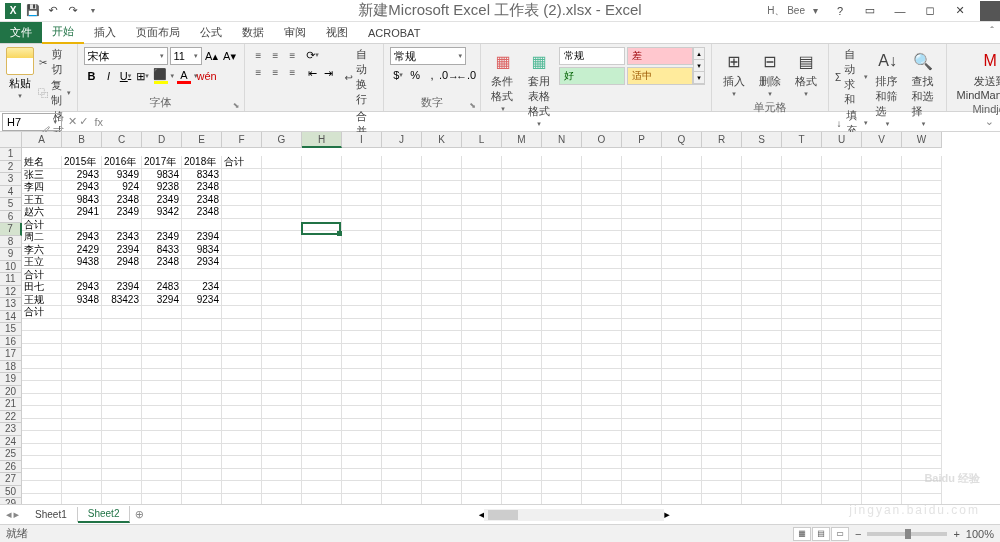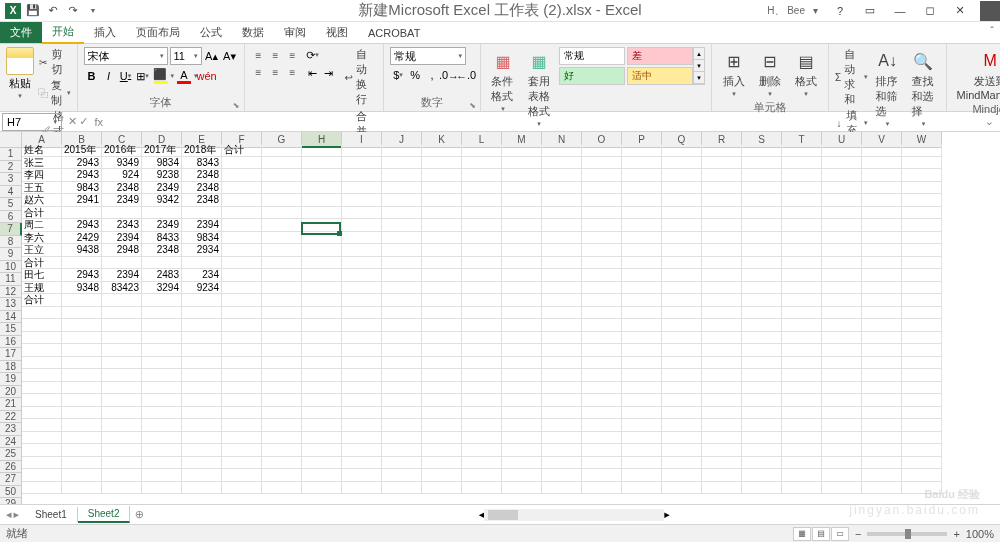--- a/index.html
+++ b/index.html
@@ -62,41 +62,41 @@
 .formula-bar{flex:1}
 .expand-fb{padding:0 6px;color:#888}
 .grid-area{position:relative;height:372px;overflow:hidden;background:#fff}
 .corner{position:absolute;left:0;top:0;width:22px;height:16px;background:#f0f0f0;border-right:1px solid #ccc;border-bottom:1px solid #ccc}
 .col-headers{position:absolute;left:22px;top:0;height:16px;display:flex}
 .col-h{width:40px;height:16px;background:#f0f0f0;border-right:1px solid #ccc;border-bottom:1px solid #ccc;text-align:center;color:#555;line-height:16px;font-size:10px}
 .col-h.sel{background:#d5e3cf;border-bottom:2px solid #217346}
 .row-headers{position:absolute;left:0;top:16px;display:flex;flex-direction:column}
 .row-h{width:22px;height:12.5px;background:#f0f0f0;border-right:1px solid #ccc;border-bottom:1px solid #ccc;text-align:center;color:#555;line-height:12px;font-size:10px}
 .row-h.sel{background:#d5e3cf;border-right:2px solid #217346}
-.cells{position:absolute;left:22px;top:12px}
+.cells{position:absolute;left:22px;top:24px}
 .row{display:flex;height:12.5px}
 .cell{width:40px;height:12.5px;border-right:1px solid #e0e0e0;border-bottom:1px solid #e0e0e0;padding:0 2px;line-height:12px;font-size:10px;color:#000;overflow:hidden;white-space:nowrap}
 .cell.num{text-align:right}
 .sel-box{position:absolute;border:2px solid #217346;pointer-events:none}
 .sel-handle{position:absolute;right:-3px;bottom:-3px;width:5px;height:5px;background:#217346}
 .sheet-tabs{height:20px;background:#fff;border-top:1px solid #d4d4d4;display:flex;align-items:center}
 .sheet-nav{display:flex;gap:2px;padding:0 6px;color:#888}
 .sheet-tab{padding:2px 10px;border-right:1px solid #ccc;font-size:10px;color:#444}
 .sheet-tab.active{background:#fff;border-bottom:2px solid #217346;color:#217346}
 .sheet-add{width:18px;text-align:center;color:#888}
 .hscroll{flex:1;display:flex;justify-content:center;align-items:center}
 .hscroll-track{width:180px;height:12px;background:#f0f0f0;display:flex;align-items:center}
 .hscroll-thumb{width:30px;height:10px;background:#cdcdcd;margin-left:4px}
 .statusbar{height:18px;background:#f1f1f1;border-top:1px solid #d4d4d4;display:flex;align-items:center;justify-content:space-between;padding:0 6px;font-size:10px;color:#555}
 .status-right{display:flex;align-items:center;gap:6px}
 .view-btns{display:flex;gap:1px}
 .view-btn{width:18px;height:14px;border:1px solid #ccc;background:#fff;display:flex;align-items:center;justify-content:center;font-size:8px}
 .zoom-slider{width:80px;height:4px;background:#ccc;position:relative}
 .zoom-thumb{position:absolute;left:38px;top:-3px;width:6px;height:10px;background:#888}
-.watermark{position:absolute;right:20px;bottom:40px;color:rgba(200,200,200,0.6);font-size:28px;font-weight:bold;pointer-events:none;display:flex;align-items:center;gap:8px}
+.watermark{position:absolute;right:20px;bottom:56px;color:rgba(200,200,200,0.6);font-size:28px;font-weight:bold;pointer-events:none;display:flex;align-items:center;gap:8px}
 .watermark-sub{position:absolute;right:20px;bottom:25px;color:rgba(200,200,200,0.5);font-size:12px;letter-spacing:2px;pointer-events:none}
 .dd{font-size:7px;color:#666}
 </style>
 </head>
 <body>
 
 <div class="titlebar">
   <div class="qat">
     <div class="qat-icon">
         <div class="excel-logo">X</div>

